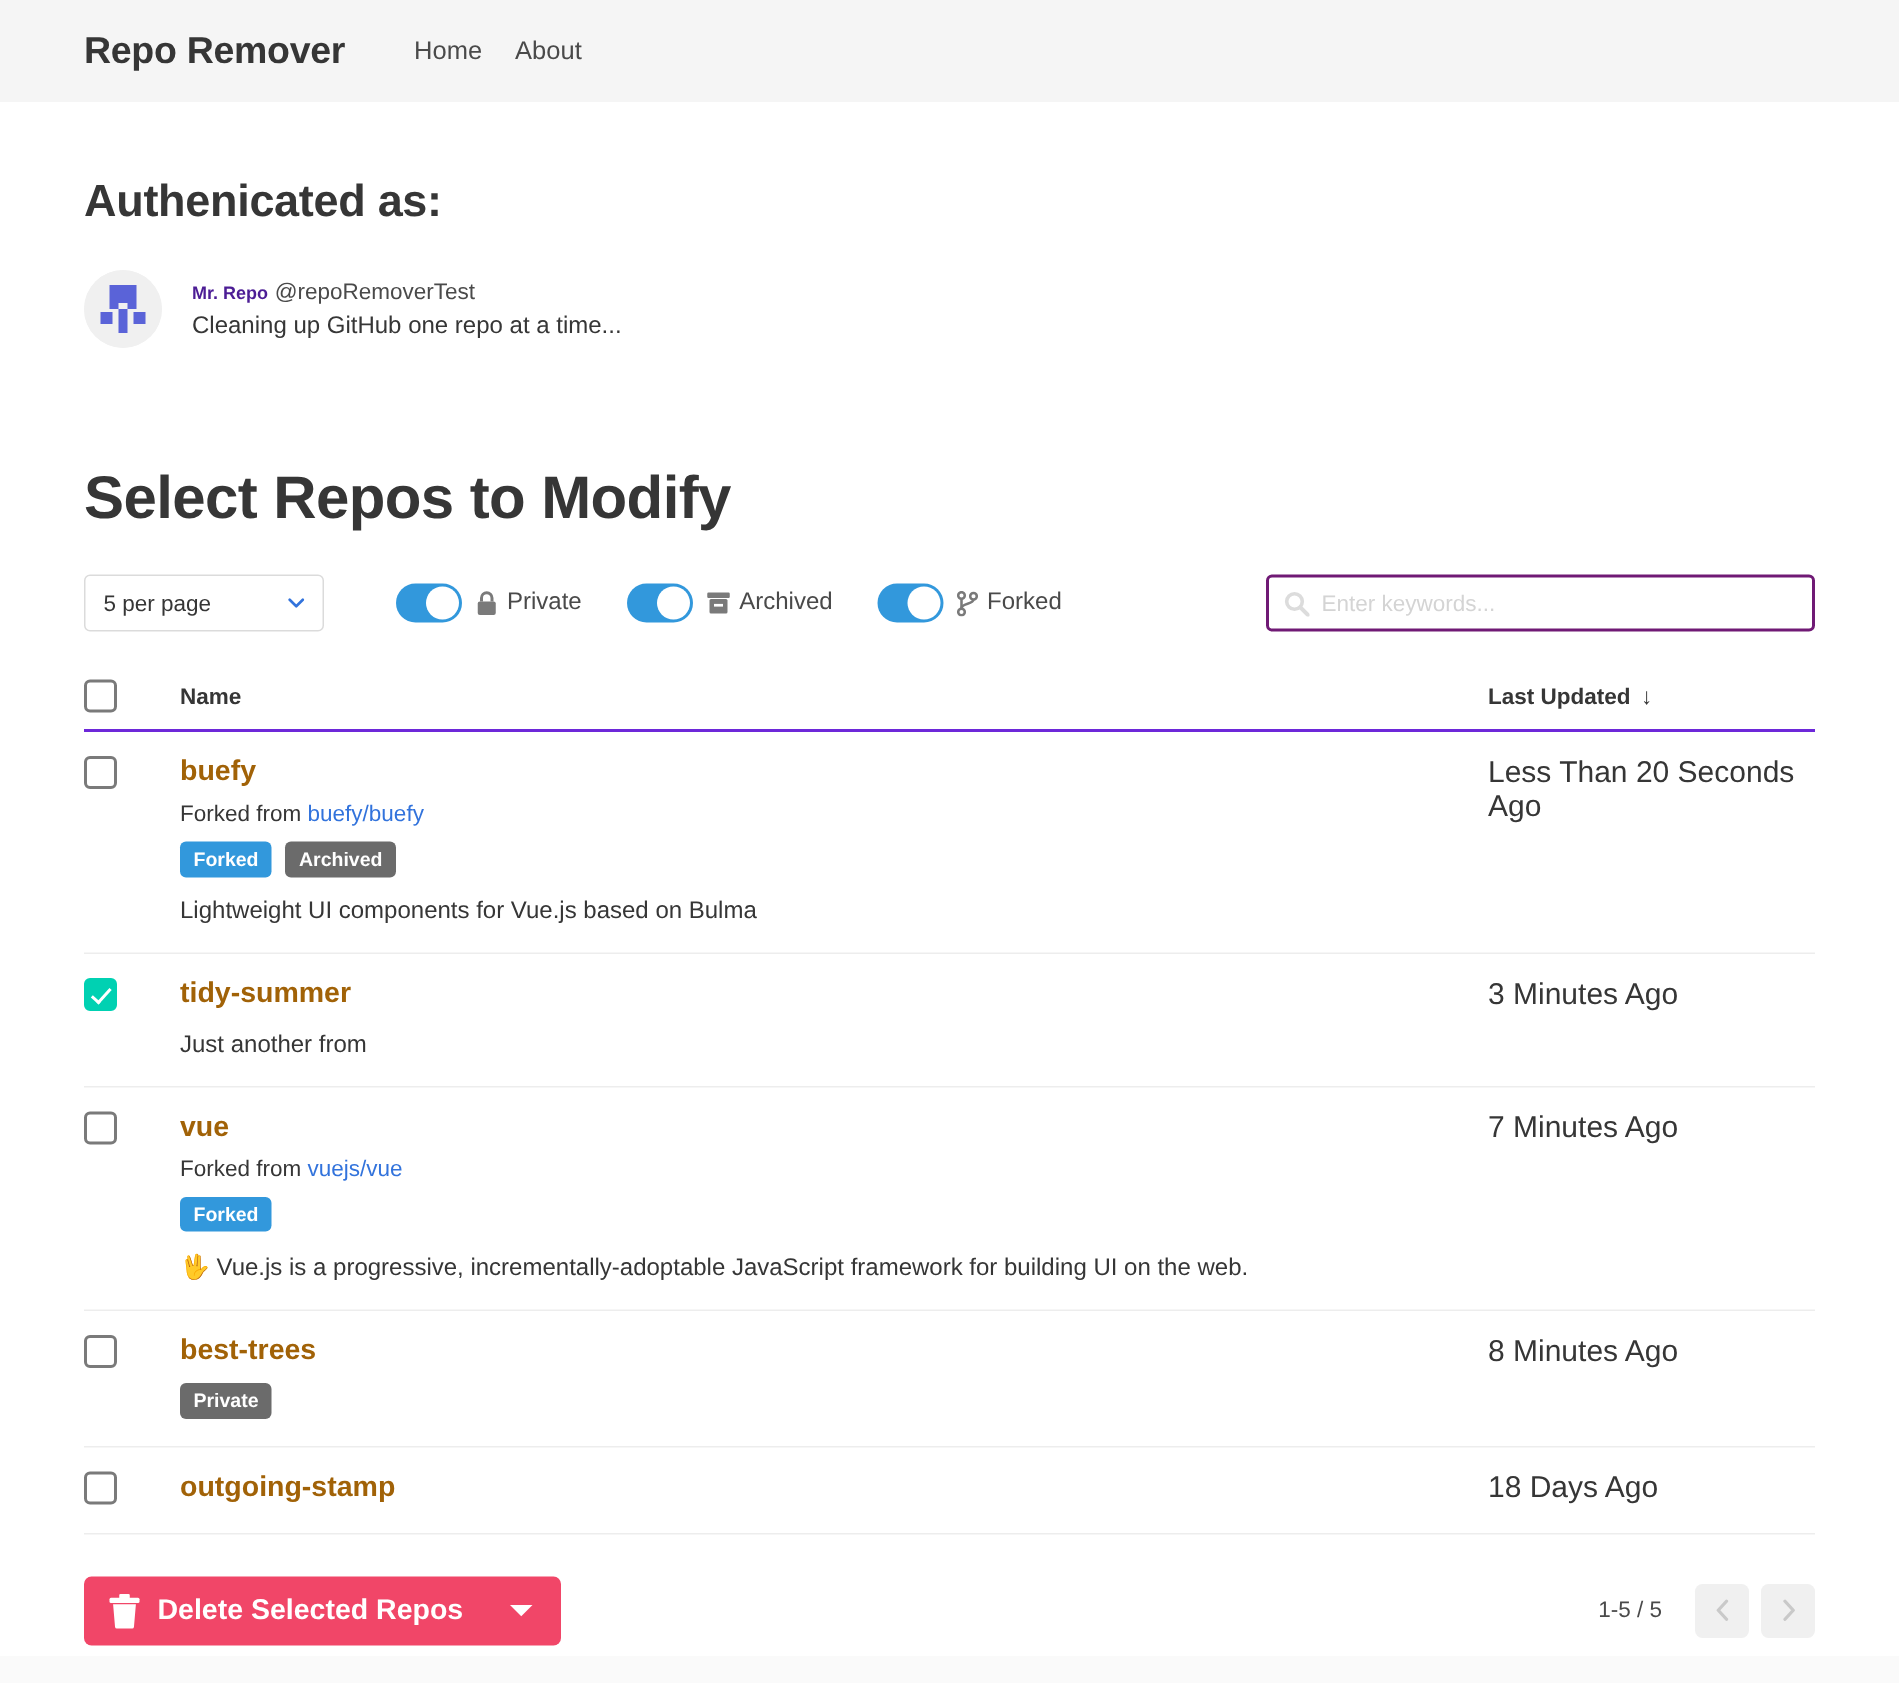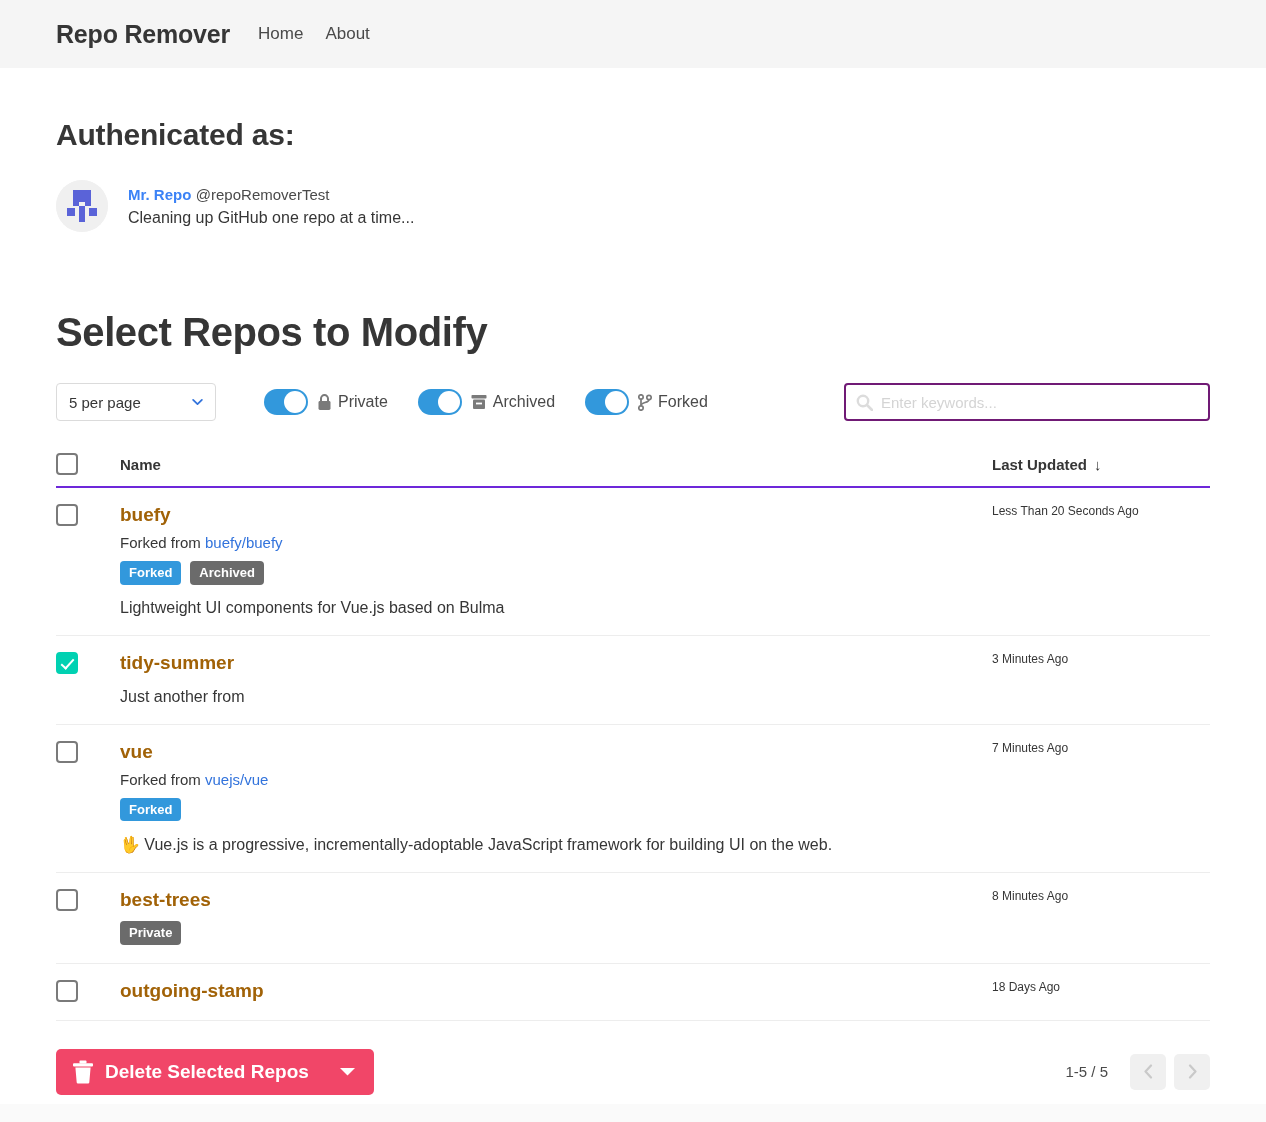--- a/index.html
+++ b/index.html
@@ -17,21 +17,21 @@
     background: #f5f5f5;
     display: flex;
     align-items: center;
     padding: 0 0 0 56px;
   }
   .brand {
     font-size: 25px;
     font-weight: bold;
     color: #363636;
     letter-spacing: -0.2px;
-    margin-right: 28px;
+    margin-right: 46px;
   }
   .nav-link {
     font-size: 17px;
     color: #4a4a4a;
     margin-right: 22px;
     cursor: pointer;
   }
 
   
   .content { padding: 0 56px; }
@@ -53,21 +53,21 @@
     width: 52px; height: 52px;
     border-radius: 50%;
     background: #f0f0f0;
     position: relative;
     overflow: hidden;
     flex: 0 0 auto;
   }
   .avatar svg { display: block; }
   .user-meta { margin-left: 20px; line-height: 1.45; }
   .user-name {
-    font-size: 15px; font-weight: bold; color: #3b82f6;
+    font-size: 12px; font-weight: bold; color: #4c1d95;
     cursor: pointer;
   }
   .user-handle { font-size: 15px; color: #4a4a4a; }
   .user-bio { font-size: 16px; color: #363636; }
 
   
   .section-title {
     font-size: 40px;
     font-weight: bold;
     color: #363636;
@@ -159,21 +159,21 @@
   th.col-name  { }
   th.col-upd   { width: 218px; border-bottom: 2px solid #7a7a7a; padding-left: 2px; }
   .sort-arrow { margin-left: 7px; font-size: 15px; }
 
   table.repos td {
     border-bottom: 1px solid #ededed;
     padding: 16px 0 18px 0;
     vertical-align: top;
   }
   td.c-check { width: 64px; padding-left: 20px; }
-  td.c-upd   { width: 218px; font-size: 12px; color: #363636; padding-left: 2px; padding-top: 18px;}
+  td.c-upd   { width: 218px; font-size: 20px; color: #363636; padding-left: 2px; padding-top: 18px;}
 
   .repo-name {
     font-size: 19px; font-weight: bold; color: #a16207;
     cursor: pointer; display: inline-block;
   }
   .forked-from {
     font-size: 15px; color: #363636; margin-top: 8px;
   }
   .forked-from a { color: #3273dc; text-decoration: none; cursor: pointer; }
   .tags { margin-top: 10px; display: flex; gap: 9px; }

